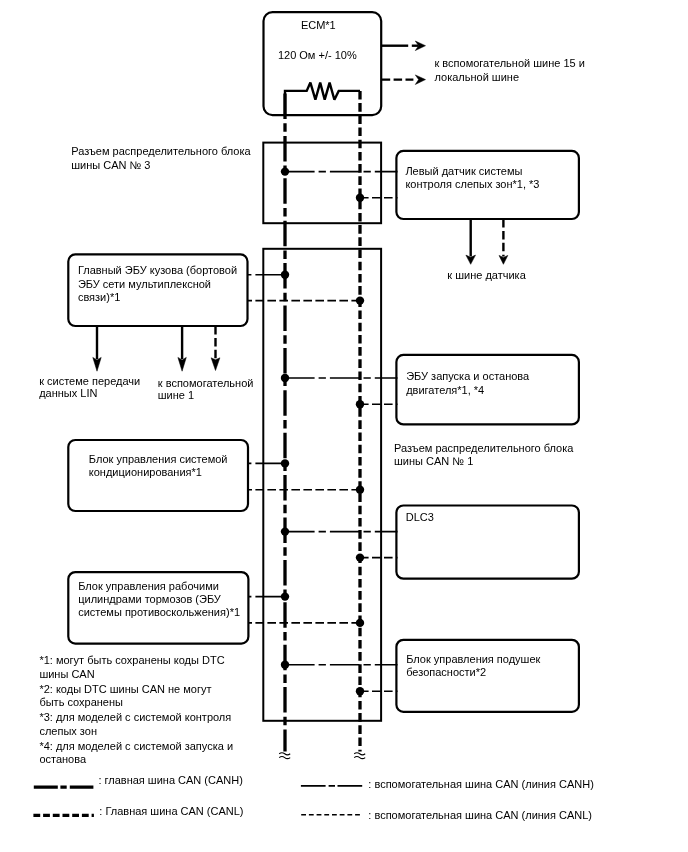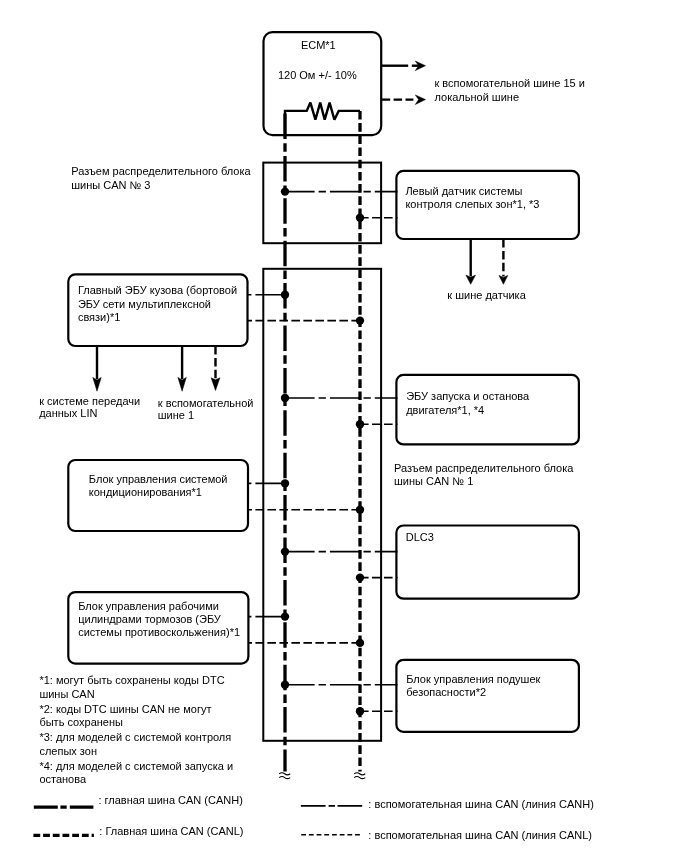--- a/index.html
+++ b/index.html
@@ -1,19 +1,19 @@
 <!DOCTYPE html>
 <html><head>
 <meta charset="utf-8">
 <title>CAN</title>
 <style>
   html,body{margin:0;padding:0;background:#ffffff;}
   body{width:688px;height:852px;overflow:hidden;
        font-family:"Liberation Sans",sans-serif;-webkit-font-smoothing:antialiased;}
-  #root{position:relative;width:688px;height:648px;background:#fff;margin-top:20px;}
+  #root{position:relative;width:688px;height:648px;background:#fff;}
   svg#diagram{position:absolute;left:0;top:0;}
   #diagram text{font-family:"Liberation Sans",sans-serif;fill:#000;font-size:11px;}
   .box-r{fill:none;stroke:#000;stroke-width:2.2;}
   .box-sq{fill:none;stroke:#000;stroke-width:2;}
   .bus-h{stroke:#000;stroke-width:3.3;fill:none;stroke-dasharray:25.5 4.2 8.5 4.2;stroke-dashoffset:39.8;stroke-linecap:butt;}
   .bus-l{stroke:#000;stroke-width:3.3;fill:none;stroke-dasharray:8.6 3.6;stroke-linecap:butt;}
   .conn-h{stroke:#000;stroke-width:1.6;fill:none;stroke-dasharray:29.6 4 7.3 4;}
   .conn-l{stroke:#000;stroke-width:1.6;fill:none;stroke-dasharray:8.6 3.4;}
   .solid{stroke:#000;stroke-width:2.4;fill:none;}
   .dashthick{stroke:#000;stroke-width:2.4;fill:none;stroke-dasharray:8.5 3.4;}

